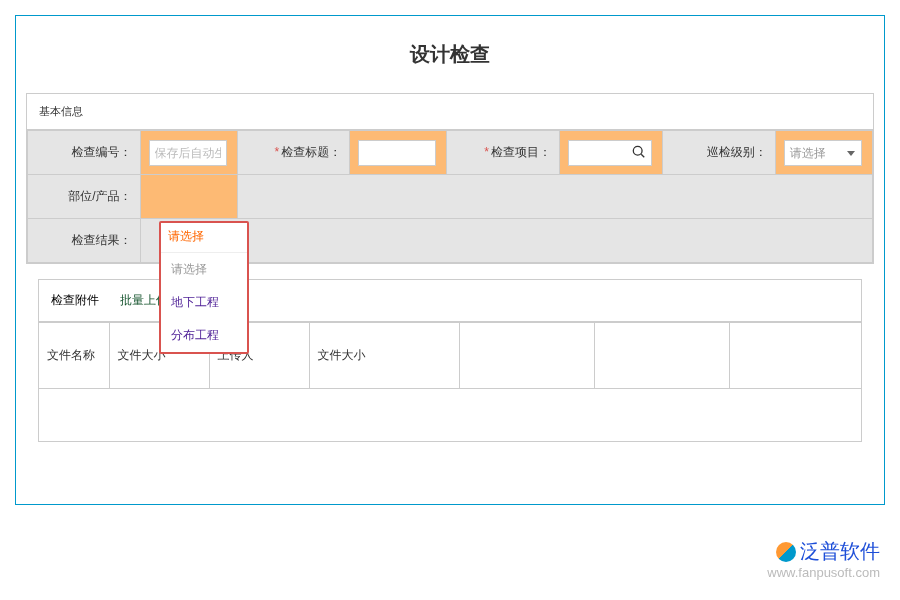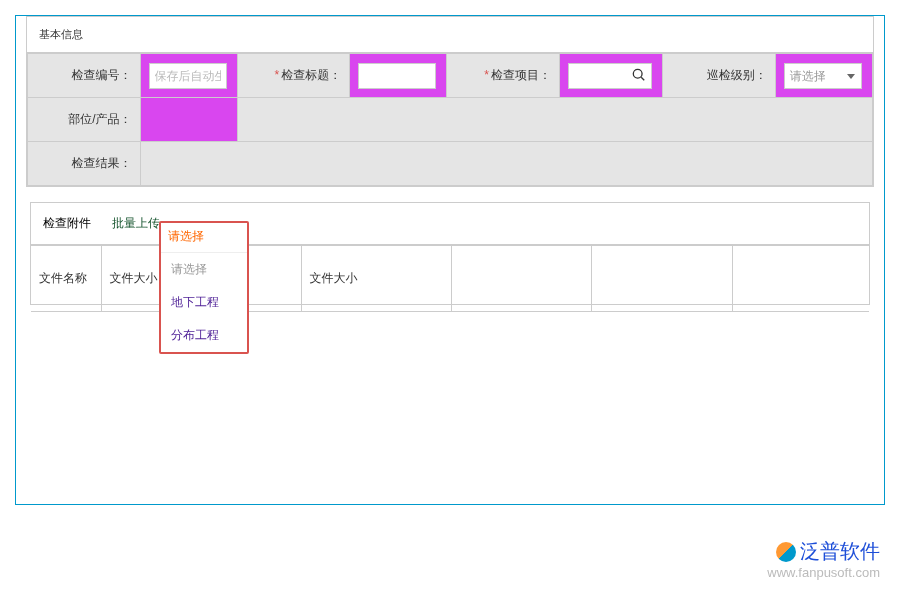--- a/index.html
+++ b/index.html
@@ -51,21 +51,21 @@
       height: 44px;
     }
     .form-table .label-cell {
       text-align: right;
       width: 110px;
       color: #333;
       padding-right: 8px;
     }
     .form-table .input-cell {
       width: 90px;
-      background: #d946ef;
+      background: #fdba74;
     }
     .required {
       color: #d9534f;
       margin-right: 2px;
     }
     .text-input {
       border: 1px solid #ccc;
       height: 26px;
       width: 78px;
       padding: 0 5px;
@@ -138,22 +138,22 @@
     }
     .dropdown-option.placeholder-opt {
       color: #999;
     }
     .result-cell {
       height: 80px;
       background: #fff;
     }
     .section2 {
       border: 1px solid #ccc;
-      margin: 0 14px;
-      height: 103px;
+      margin: 0 22px;
+      height: 163px;
     }
     .section2-header {
       padding: 8px 12px;
       border-bottom: 1px solid #ccc;
       display: flex;
       align-items: center;
       gap: 15px;
     }
     .upload-btn {
       color: #14532d;
@@ -204,20 +204,21 @@
       border-radius: 50%;
       background: linear-gradient(135deg, #ff9933 50%, #0099cc 50%);
       margin-right: 4px;
       display: inline-block;
     }
   </style>
 </head>
 <body>
 
 <div class="container">
+  <div class="title">设计检查</div>
 
   <div class="section">
     <div class="section-header">基本信息</div>
     <table class="form-table">
       <tbody>
           <tr>
         <td class="label-cell">检查编号：</td>
         <td class="input-cell">
           <input class="text-input" type="text" placeholder="保存后自动生" style="">
         </td>

